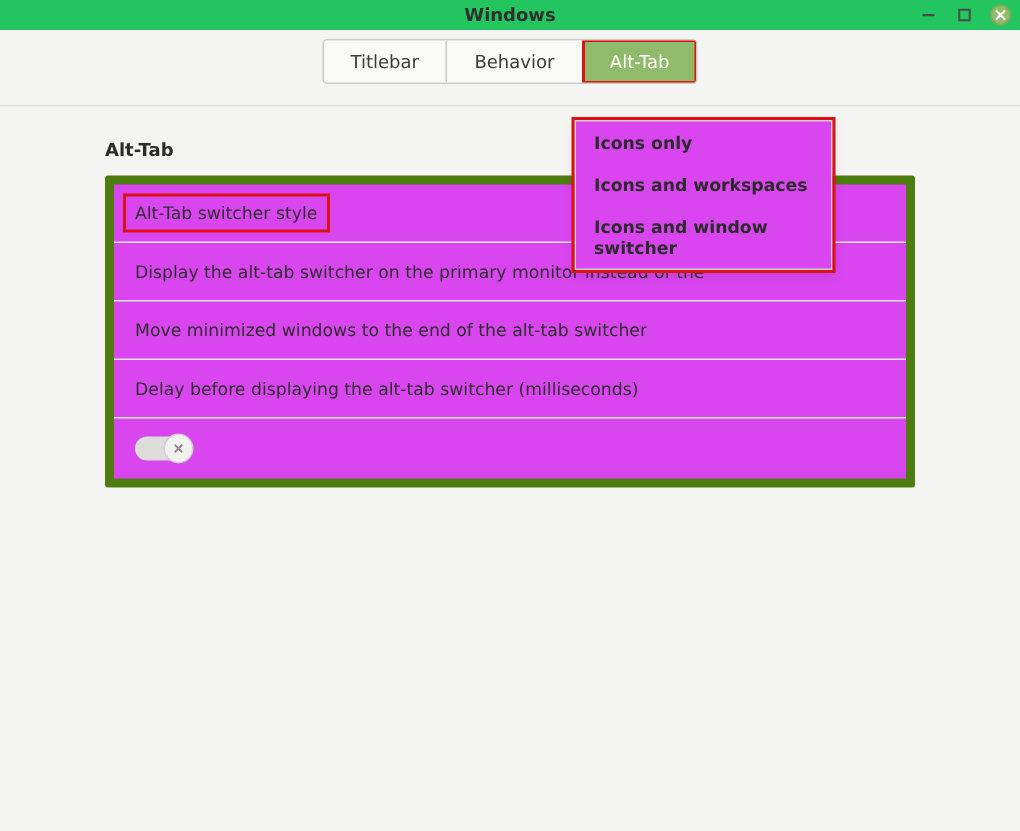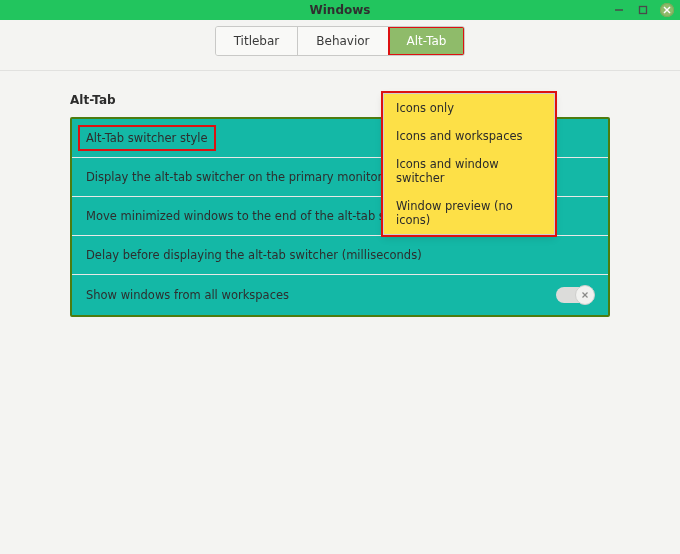--- a/index.html
+++ b/index.html
@@ -98,22 +98,22 @@
     position: relative;
   }
   .section-title {
     font-weight: 700;
     font-size: 12px;
     margin-bottom: 10px;
     color: #2c2c2c;
   }
 
   .list {
-    background: #14b8a6;
-    border: 2px solid #4d7c0f;
+    background: #d946ef;
+    border: 6px solid #4d7c0f;
     border-radius: 2px;
   }
   .row {
     display: flex;
     align-items: center;
     justify-content: space-between;
     padding: 12px 14px;
     border-bottom: 1px solid #e8e8e6;
     font-size: 11.5px;
     color: #2e2e2e;
@@ -155,28 +155,29 @@
     align-items: center;
     justify-content: center;
     font-size: 9px;
     color: #888;
     box-sizing: border-box;
   }
 
   
   .menu {
     position: absolute;
-    top: 22px;   
+    top: 9px;   
     left: 383px;
     width: 170px;
-    background: #fde047;
+    background: #d946ef;
     border: 1px solid #cfcfcf;
     box-shadow: 0 3px 8px rgba(0,0,0,0.12);
     outline: 2px solid #d11;
     z-index: 50;
+    font-weight: bold;
   }
   .menu-item {
     padding: 7px 12px;
     font-size: 11.5px;
     color: #2b2b2b;
     cursor: pointer;
   }
   .group-wrap {
     outline: 2px solid #d11;
     outline-offset: -2px;
@@ -214,21 +215,20 @@
     <div class="tab active red-box">Alt-Tab</div>
   </div>
 </div>
 
 <div class="content">
 
   <div class="menu">
     <div class="menu-item">Icons only</div>
     <div class="menu-item">Icons and workspaces</div>
     <div class="menu-item">Icons and window switcher</div>
-    <div class="menu-item">Window preview (no icons)</div>
     <div class="group-wrap">
     </div>
   </div>
 
   <div class="section-title">Alt-Tab</div>
 
   <div class="list">
 
     <div class="row">
       <span class="label label-hl">Alt-Tab switcher style</span>
@@ -240,21 +240,20 @@
 
     <div class="row">
       <span class="label">Move minimized windows to the end of the alt-tab switcher</span>
     </div>
 
     <div class="row">
       <span class="label">Delay before displaying the alt-tab switcher (milliseconds)</span>
     </div>
 
     <div class="row">
-      <span class="label">Show windows from all workspaces</span>
       <div class="toggle">
         <div class="knob">
           <svg width="8" height="8" viewBox="0 0 8 8">
               <line x1="1.5" y1="1.5" x2="6.5" y2="6.5" stroke="#8a8a88" stroke-width="1.2"></line>
               <line x1="6.5" y1="1.5" x2="1.5" y2="6.5" stroke="#8a8a88" stroke-width="1.2"></line>
             </svg>
         </div>
       </div>
     </div>
 

